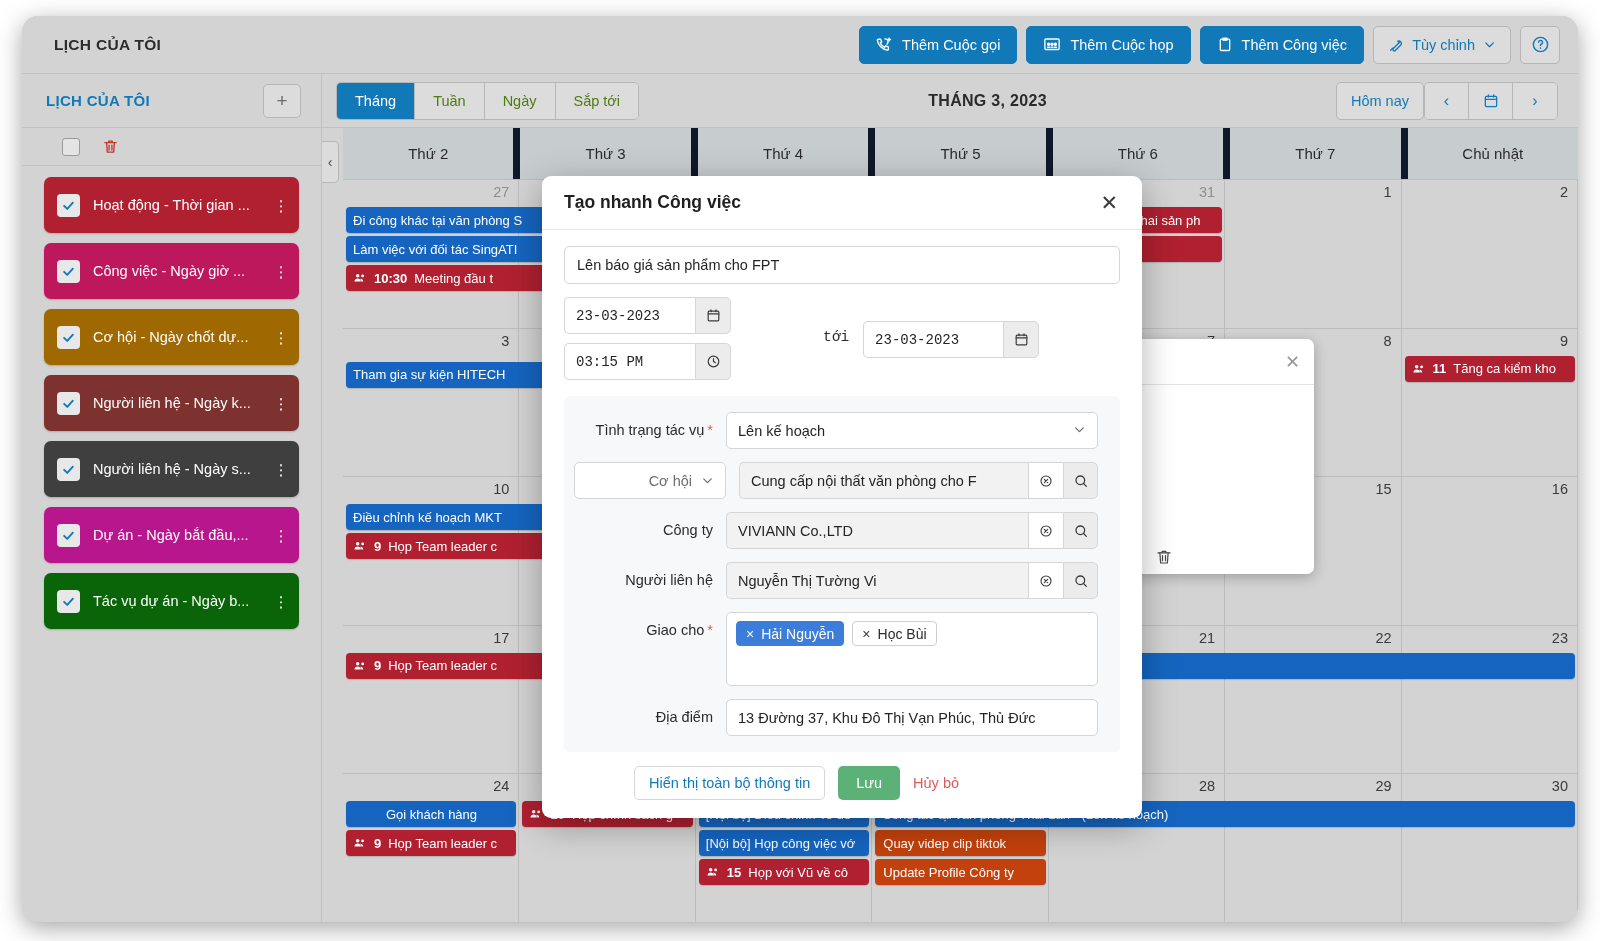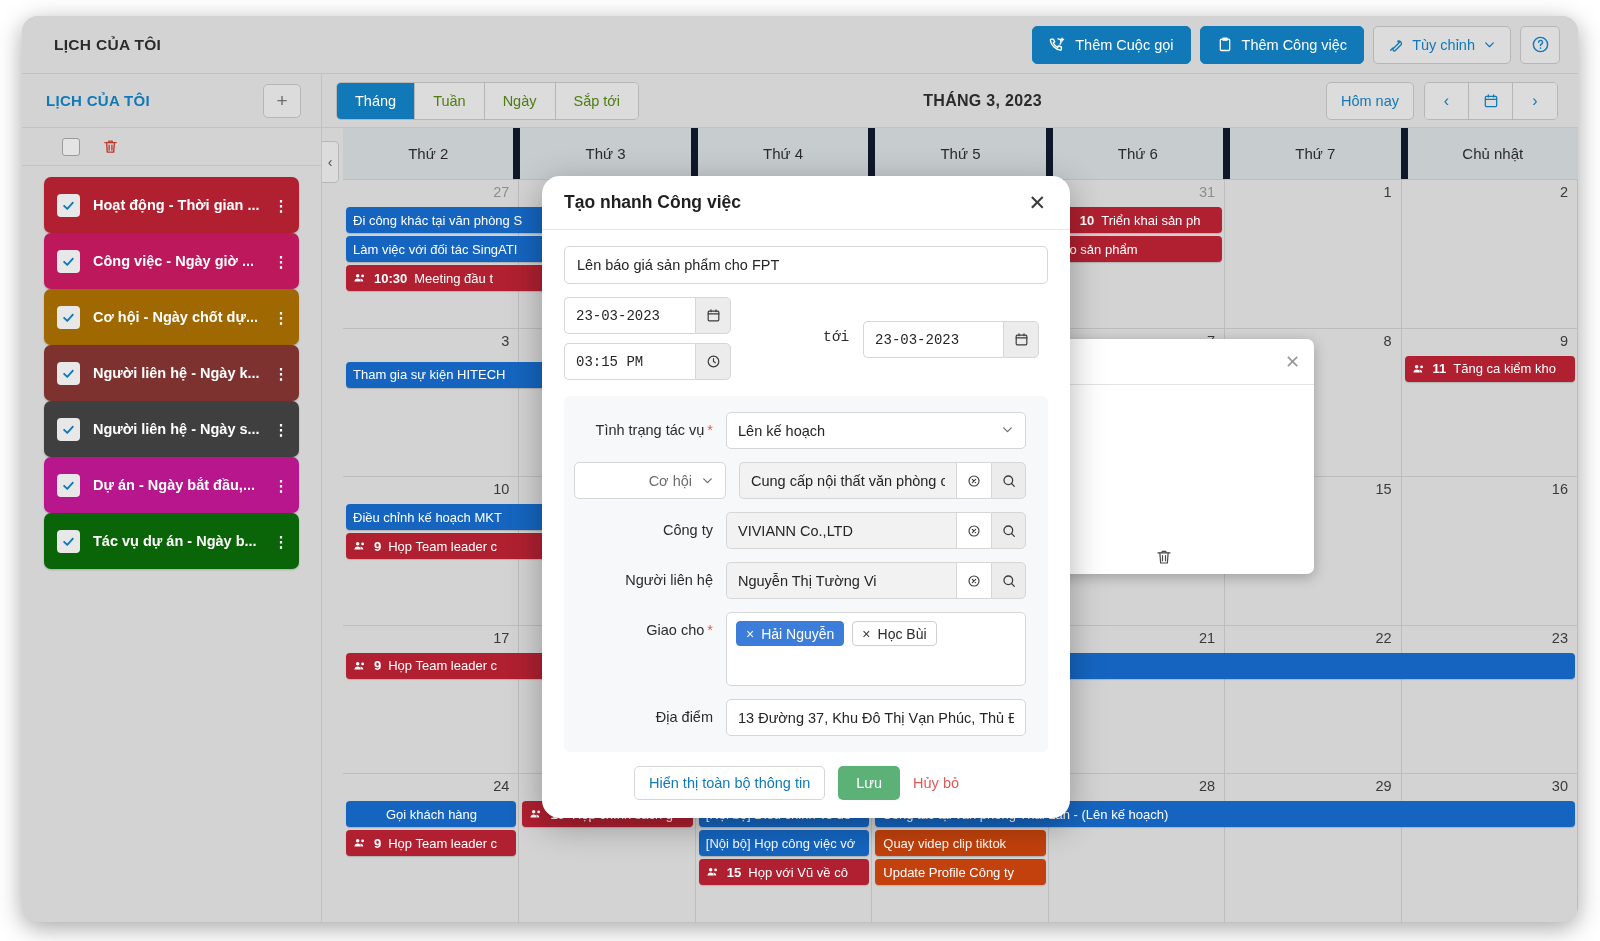--- a/index.html
+++ b/index.html
@@ -78,21 +78,21 @@
   .sb-tools {
     height: 38px; display: flex; align-items: center; gap: 22px;
     padding: 0 24px 0 40px;
     border-bottom: 1px solid #c2c2c2;
   }
   .sb-check {
     width: 18px; height: 18px; border: 1px solid #9a9a9a;
     border-radius: 3px; background: #e4e4e4; cursor: pointer;
   }
   .sb-trash { color: #c0392b; cursor: pointer; display: flex; }
-  .cal-list { padding: 11px 22px 0 22px; display: flex; flex-direction: column; gap: 0; font-weight: bold; }
+  .cal-list { padding: 11px 22px 0 22px; display: flex; flex-direction: column; gap: 10px; }
   .cal-item {
     height: 56px; border-radius: 7px;
     display: flex; align-items: center;
     padding: 0 10px 0 13px; gap: 13px;
     color: #fff; cursor: pointer;
     box-shadow: 0 1px 2px rgba(0,0,0,.2);
   }
   .cal-cb {
     width: 23px; height: 23px; flex: 0 0 23px;
     background: #e8e8e8; border-radius: 4px;
@@ -107,21 +107,21 @@
     flex: 0 0 auto; width: 16px; text-align: center;
     font-size: 16px; line-height: .6; letter-spacing: 0;
     color: #fff; cursor: pointer;
   }
   .cal-dots span { display: block; font-size: 15px; }
 
   
   .main { flex: 1; display: flex; flex-direction: column; background: #d3d3d3; position: relative; min-width: 0; }
   .cal-toolbar {
     height: 54px; display: flex; align-items: center;
-    padding: 0 20px 0 14px; gap: 10px;
+    padding: 0 20px 0 14px; 
     border-bottom: 1px solid #c2c2c2;
   }
   .viewtabs { display: flex; border: 1px solid #b6b6b6; border-radius: 5px; overflow: hidden; height: 38px; }
   .viewtab {
     padding: 0 18px; display: flex; align-items: center;
     font-size: 14.5px; color: #4d7c0f; background: #dcdcdc;
     border-right: 1px solid #b6b6b6; cursor: pointer;
   }
   .viewtab:last-child { border-right: none; }
   .viewtab.active { background: #1179b8; color: #fff; }
@@ -194,22 +194,22 @@
   }
   .mini-popup-foot {
     position: absolute; left: 0; right: 0; bottom: 8px;
     display: flex; align-items: center; justify-content: center;
     color: #4a4a4a;
   }
 
   
   .modal {
     position: absolute; z-index: 40;
-    left: 520px; top: 160px; width: 528px;
-    background: #fff; border-radius: 18px;
+    left: 520px; top: 160px; width: 600px;
+    background: #fff; border-radius: 9px;
     box-shadow: 0 8px 34px rgba(0,0,0,.3);
     overflow: hidden;
   }
   .modal-head {
     height: 54px; display: flex; align-items: center;
     padding: 0 20px 0 22px; border-bottom: 1px solid #e6e6e6;
   }
   .modal-title { font-size: 17.5px; font-weight: bold; color: #1f1f1f; }
   .modal-close {
     margin-left: auto; color: #3b3b3b; font-size: 21px;
@@ -322,20 +322,32 @@
     <div class="topbar-actions">
       <div class="btn-primary">
         <span class="ico">
           <svg width="17" height="17" viewBox="0 0 24 24" fill="none" stroke="#fff" stroke-width="2" stroke-linecap="round" stroke-linejoin="round">
               <path d="M15.5 11.5c.8-.6 1.5-1.6 1.5-3A4.5 4.5 0 0 0 12.5 4"></path>
               <path d="M3.5 4.5h3l1.5 4-2 1.3a13 13 0 0 0 6.2 6.2l1.3-2 4 1.5v3a1.5 1.5 0 0 1-1.6 1.5A16.5 16.5 0 0 1 2 6.1 1.5 1.5 0 0 1 3.5 4.5z"></path>
               <path d="M18.5 3v4M16.5 5h4"></path>
             </svg>
         </span>
         <span>Thêm Cuộc gọi</span>
+      </div>
+      <div class="btn-primary">
+        <span class="ico">
+          <svg width="18" height="18" viewBox="0 0 24 24" fill="none" stroke="#fff" stroke-width="1.8" stroke-linecap="round">
+              <rect x="2.5" y="4" width="19" height="14" rx="1.2"></rect>
+              <circle cx="7.5" cy="11" r="1.4" fill="#fff"></circle>
+              <circle cx="12" cy="11" r="1.4" fill="#fff"></circle>
+              <circle cx="16.5" cy="11" r="1.4" fill="#fff"></circle>
+              <path d="M6 15h3M11 15h2M15 15h3"></path>
+            </svg>
+        </span>
+        <span>Thêm Cuộc họp</span>
       </div>
       <div class="btn-primary">
         <span class="ico">
           <svg width="16" height="17" viewBox="0 0 24 24" fill="none" stroke="#fff" stroke-width="2" stroke-linecap="round" stroke-linejoin="round">
               <rect x="5" y="4" width="14" height="17" rx="1.6"></rect>
               <path d="M9 2.5h6v3H9z" fill="#fff"></path>
             </svg>
         </span>
         <span>Thêm Công việc</span>
       </div>

